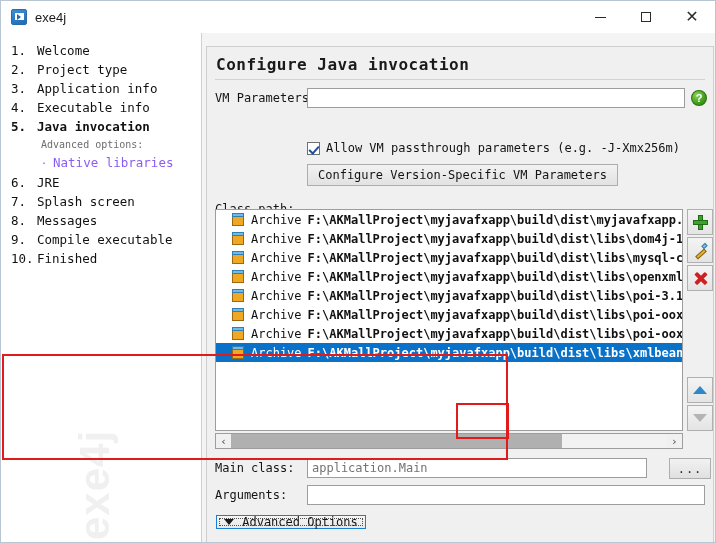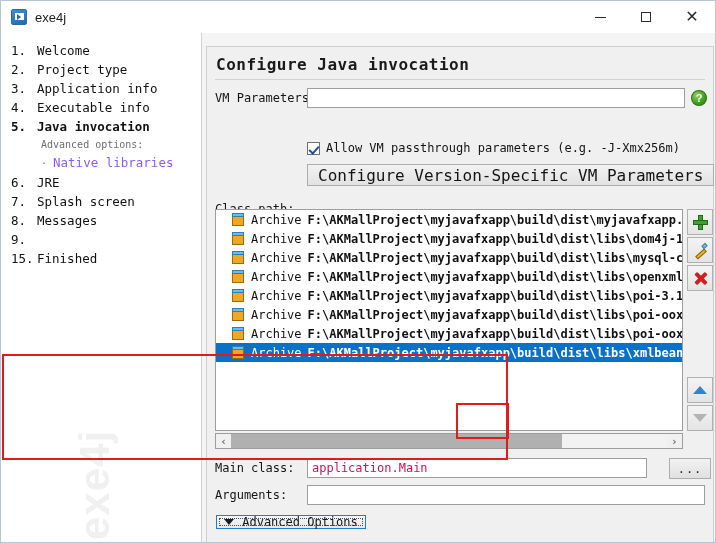--- a/index.html
+++ b/index.html
@@ -219,21 +219,21 @@
     white-space: nowrap;
   }
   #vm-label { width: 92px; }
   .text-input {
     height: 20px;
     background: #ffffff;
     border: 1px solid #9d9d9d;
     box-sizing: border-box;
     font-family: "DejaVu Sans Mono", monospace;
     font-size: 12px;
-    color: #be185d;
+    color: #737373;
     padding: 0 4px;
     line-height: 18px;
     outline: none;
   }
   #vm-input { width: 380px; }
   .help-circle {
     width: 16px; height: 16px;
     border-radius: 50%;
     background: radial-gradient(circle at 35% 30%, #8ed35a 0%, #3f9e19 60%, #2d7a10 100%);
     border: 1px solid #2b7010;
@@ -283,21 +283,21 @@
   #vsbtn {
     position: absolute;
     left: 100px; top: 117px;
     height: 22px;
     min-width: 264px;
     padding: 0 10px;
     background: linear-gradient(180deg,#f2f2f2 0%,#e2e2e2 100%);
     border: 1px solid #adadad;
     box-sizing: border-box;
     font-family: "DejaVu Sans Mono", monospace;
-    font-size: 16px;
+    font-size: 12px;
     color: #141414;
     display: flex;
     align-items: center;
     justify-content: center;
     white-space: nowrap;
   }
 
   
   #cp-label {
     position: absolute;
@@ -613,23 +613,24 @@
       <div class="step">
         <span class="num">7.</span>
         <span>Splash screen</span>
       </div>
       <div class="step">
         <span class="num">8.</span>
         <span>Messages</span>
       </div>
       <div class="step">
         <span class="num">9.</span>
-      </div>
-      <div class="step">
-        <span class="num">15.</span>
+        <span>Compile executable</span>
+      </div>
+      <div class="step">
+        <span class="num">10.</span>
         <span>Finished</span>
       </div>
     </div>
     <div id="watermark">exe4j</div>
   </div>
 
   <div id="main">
     <div id="panel-inner">
 
       <div id="page-title">Configure Java invocation</div>

